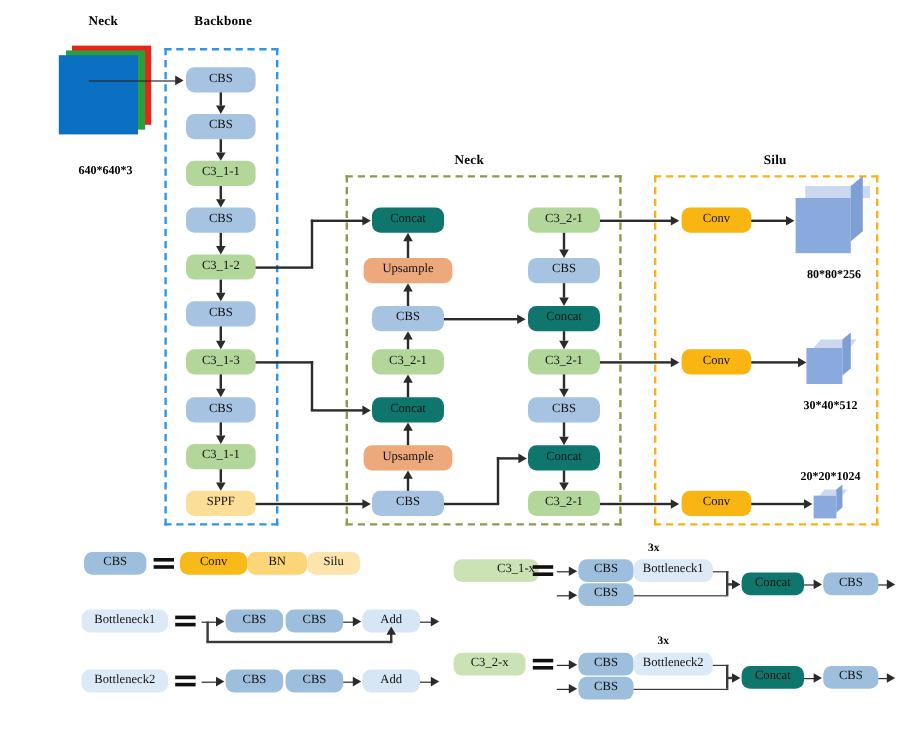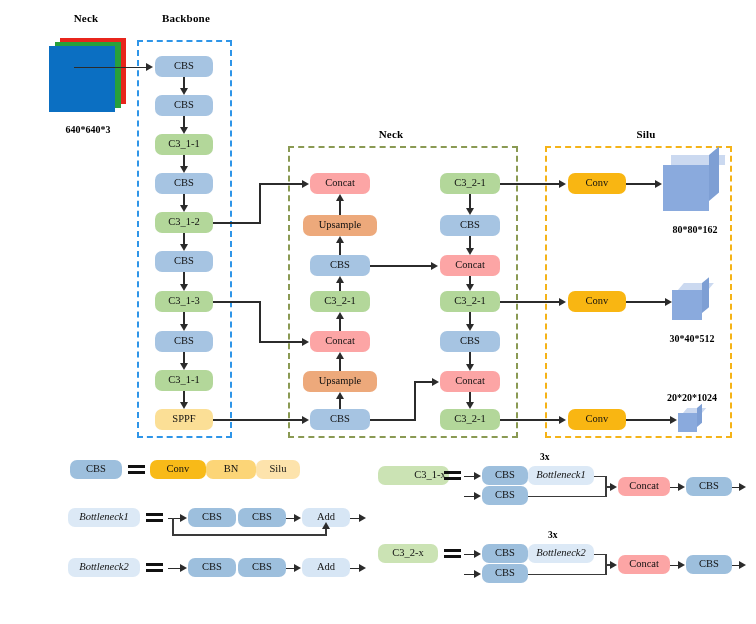--- a/index.html
+++ b/index.html
@@ -26,31 +26,31 @@
   
   .node{
     position:absolute;box-sizing:border-box;
     display:flex;align-items:center;justify-content:center;
     border-radius:7px;font-size:10.5px;white-space:nowrap;
     color:#111;line-height:1;
   }
   .n-cbs       {background:#a6c4e2;}
   .n-c3        {background:#b3d79a;}
   .n-sppf      {background:#fbdf96;}
-  .n-concat    {background:#fca5a5;}
+  .n-concat    {background:#0f766e;}
   .n-upsample  {background:#eda97b;}
   .n-conv      {background:#f9b612;}
 
   
   .n-conv-deep {background:#f8ba18;}
   .n-bn        {background:#fcd577;}
   .n-silu      {background:#fde3ac;}
   .n-cbs-mid   {background:#9dbfdd;}
   .n-add       {background:#d7e6f5;}
-  .n-btl       {background:#dce9f6;font-style:italic;}
+  .n-btl       {background:#dce9f6;}
   .n-c3lg      {background:#cbe3b4;}
 
   
   .ln{position:absolute;background:#2b2b2b;}
   .ln.h{height:1.6px;}
   .ln.v{width:1.6px;}
   .ln.thin{background:#3a3a3a;}
 
   .arw{position:absolute;width:0;height:0;}
   .arw.r{border-top:4.2px solid transparent;border-bottom:4.2px solid transparent;border-left:7px solid #2b2b2b;}
@@ -87,21 +87,21 @@
 
   <div class="group backbone" style="left:137px;top:40px;width:95px;height:398px;"></div>
   <div class="group neck" style="left:288px;top:146px;width:230px;height:292px;"></div>
   <div class="group head" style="left:545px;top:146px;width:187px;height:292px;"></div>
 
   <div class="rgb" style="left:48px;top:38px;width:80px;height:80px;">
     <span style="left:12px;top:0px;width:66px;height:66px;background:#e8251c;"></span>
     <span style="left:7px;top:4px;width:66px;height:66px;background:#27a03c;"></span>
     <span style="left:1px;top:8px;width:66px;height:66px;background:#0b6fc2;"></span>
   </div>
-  <div class="cap" style="left:33px;top:124px;width:110px;">640*640*3</div>
+  <div class="cap" style="left:33px;top:137px;width:110px;">640*640*3</div>
 
   <div class="ln h" style="left:74px;top:66.5px;width:74px;"></div>
   <div class="arw r" style="left:146px;top:62.5px;"></div>
 
   <div class="node n-cbs" style="left:155px;top:56px;width:58px;height:21px;">CBS</div>
   <div class="node n-cbs" style="left:155px;top:95px;width:58px;height:21px;">CBS</div>
   <div class="node n-c3" style="left:155px;top:134px;width:58px;height:21px;">C3_1-1</div>
   <div class="node n-cbs" style="left:155px;top:173px;width:58px;height:21px;">CBS</div>
   <div class="node n-c3" style="left:155px;top:212px;width:58px;height:21px;">C3_1-2</div>
   <div class="node n-cbs" style="left:155px;top:251px;width:58px;height:21px;">CBS</div>
@@ -209,21 +209,21 @@
   <div class="arw r" style="left:665px;top:297.5px;"></div>
   <div class="ln h" style="left:626px;top:419px;width:46px;"></div>
   <div class="arw r" style="left:670px;top:415.5px;"></div>
 
   <div class="cube" style="left:663px;top:155px;width:62px;height:62px;">
     <div class="face-top" style="left:8px;top:0px;width:46px;height:0;border-left:8px solid transparent;border-right:0;border-bottom:10px solid #cbd9f0;"></div>
     <div class="face-top" style="left:8px;top:0px;width:46px;height:10px;background:#cbd9f0;transform:skewX(-40deg);transform-origin:bottom left;"></div>
     <div class="face-front" style="left:0px;top:10px;width:46px;height:46px;"></div>
     <div class="face-side" style="left:46px;top:0px;width:10px;height:46px;transform:skewY(-40deg);transform-origin:top left;"></div>
   </div>
-  <div class="cap" style="left:648px;top:224px;width:94px;">80*80*162</div>
+  <div class="cap" style="left:648px;top:224px;width:94px;">80*80*256</div>
 
   <div class="cube" style="left:672px;top:283px;width:44px;height:44px;">
     <div class="face-top" style="left:6px;top:0px;width:30px;height:7px;background:#cbd9f0;transform:skewX(-40deg);transform-origin:bottom left;"></div>
     <div class="face-front" style="left:0px;top:7px;width:30px;height:30px;"></div>
     <div class="face-side" style="left:30px;top:0px;width:7px;height:30px;transform:skewY(-40deg);transform-origin:top left;"></div>
   </div>
   <div class="cap" style="left:645px;top:333px;width:94px;">30*40*512</div>
 
   <div class="cap" style="left:640px;top:392px;width:104px;">20*20*1024</div>
   <div class="cube" style="left:678px;top:408px;width:32px;height:30px;">

